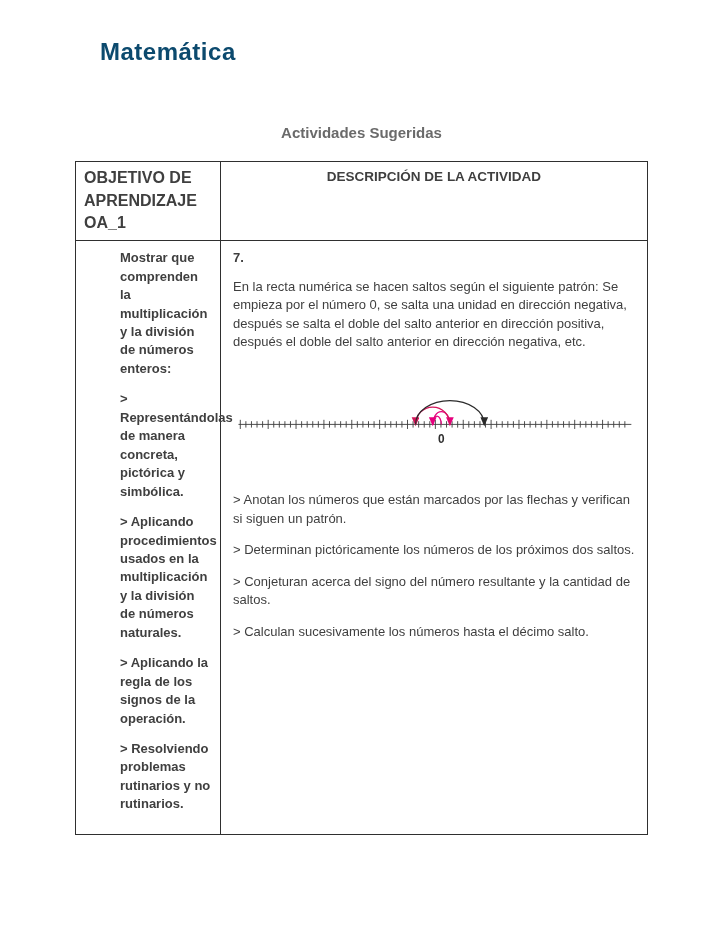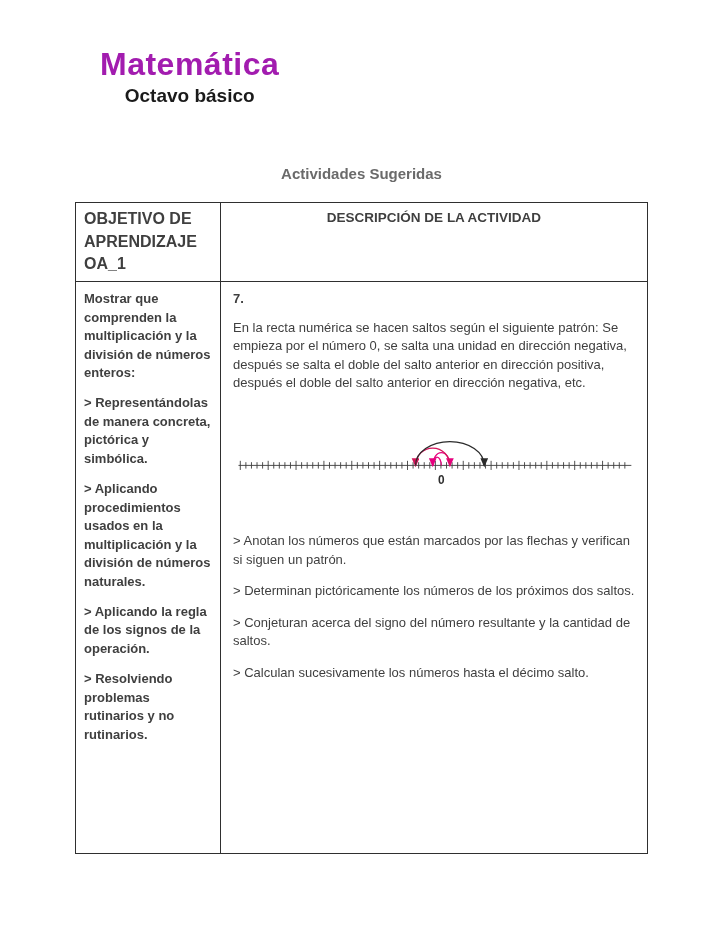--- a/index.html
+++ b/index.html
@@ -8,21 +8,21 @@
     background: #ffffff;
     font-family: "Liberation Sans", "DejaVu Sans", sans-serif;
     color: #3f3f3f;
     overflow: hidden;
   }
   .page { width: 720px; height: 932px; padding: 38px 72px 0 75px; }
 
   
   .doc-header { display: flex; justify-content: space-between; align-items: flex-start; padding: 0 18px 0 25px; }
   .header-left { text-align: center; }
-  .doc-title { font-size: 32px; font-weight: bold; color: #a21caf; letter-spacing: 0.5px; margin-top: 8px; }
+  .doc-title { font-size: 24px; font-weight: bold; color: #0c4a6e; letter-spacing: 0.5px; }
   .doc-subtitle { font-size: 19px; font-weight: bold; color: #1a1a1a; margin-top: 2px; }
   .header-right { text-align: right; padding-top: 8px; }
   .unit-label { font-size: 18px; font-weight: bold; color: #e6007e; }
   .oa-label { font-size: 18px; font-weight: bold; color: #e6007e; margin-top: 8px; }
 
   
   .section-title { text-align: center; font-size: 15px; font-weight: bold; color: #6a6a6a; margin-top: 58px; }
 
   
   table.activity-table {
@@ -37,36 +37,35 @@
     font-size: 13px;
     line-height: 1.42;
     color: #3f3f3f;
   }
   .col-objective { width: 145px; }
   th.obj-header { text-align: left; font-weight: bold; padding: 5px 8px; height: 64px; font-size: 16px; }
   th.act-header { text-align: center; font-weight: bold; padding: 5px 8px; font-size: 13.5px; }
   td.obj-cell { padding: 8px 8px; height: 572px; font-weight: bold; }
   td.act-cell { padding: 8px 12px 8px 12px; }
 
-  .obj-cell p { margin-bottom: 12px; }
+  .obj-cell p { margin-bottom: 12px; margin-left: 36px; }
   .act-number { font-weight: bold; margin-bottom: 10px; }
   .act-desc { }
   .number-line-wrap { margin: 28px 0 34px 0; }
   .number-line-wrap svg { display: block; width: 100%; height: 78px; }
   .act-bullets p { margin-bottom: 13px; }
 </style>
 </head>
 <body>
 
 <div class="page">
 
   <header class="doc-header">
     <div class="header-left">
       <div class="doc-title">Matemática</div>
-      <div class="doc-subtitle">Octavo básico</div>
     </div>
   </header>
 
   <h3 class="section-title">Actividades Sugeridas</h3>
 
   <table class="activity-table">
     <colgroup>
       <col class="col-objective">
       <col>
     </colgroup>

